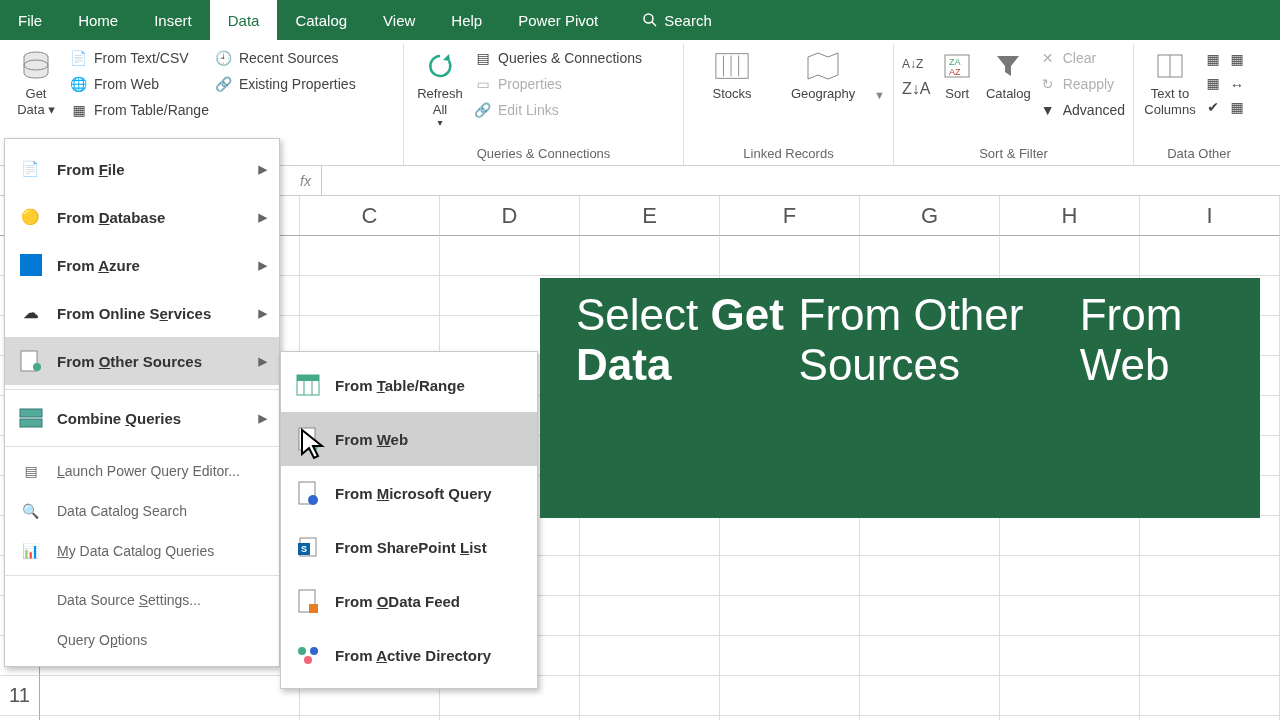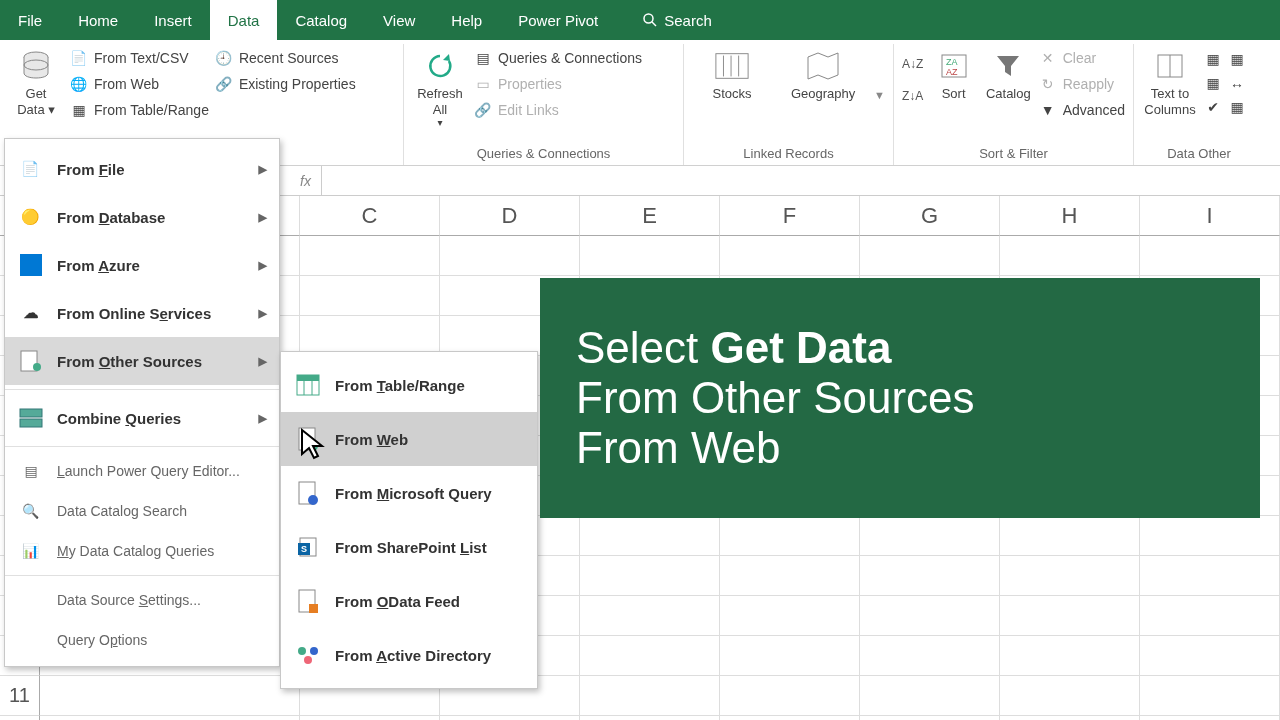--- a/index.html
+++ b/index.html
@@ -44,21 +44,21 @@
 .menu .item.small { padding: 6px 12px; color: #666; font-size: 14px; font-weight: 400;}
 .menu .sep { height: 1px; background: #e0e0e0; margin: 4px 0; }
 .menu .arrow { margin-left: auto; color: #666; font-size: 11px; }
 .menu .micon { width: 28px; height: 28px; display:flex; align-items:center; justify-content:center; }
 
 .submenu { position: absolute; top: 351px; left: 280px; width: 258px; background: #fff; border: 1px solid #c8c8c8; box-shadow: 2px 3px 6px rgba(0,0,0,.25); z-index: 11; font-size: 15px; padding: 6px 0; }
 .submenu .sitem { display: flex; align-items: center; padding: 14px 14px; gap: 14px; color: #333; cursor: pointer; font-weight: 600; }
 .submenu .sitem.hover { background: #d0d0d0; }
 .submenu .sicon { width: 26px; height: 26px; display:flex; align-items:center; justify-content:center; }
 
-.overlay { position: absolute; top: 278px; left: 540px; width: 720px; height: 240px; background: #236944; color: #fff; padding: 12px 36px; z-index: 20; display:flex; flex-direction:column; justify-content:center; }
+.overlay { position: absolute; top: 278px; left: 540px; width: 720px; height: 240px; background: #236944; color: #fff; padding: 12px 36px; z-index: 20; display:flex; flex-direction:row; justify-content:center; }
 .overlay .line1 { font-size: 44px; font-weight: 300; }
 .overlay .line1 b { font-weight: 700; }
 .overlay .line2 { font-size: 44px; font-weight: 400; }
 .overlay .line3 { font-size: 44px; font-weight: 400; }
 
 .cursor { position: absolute; top: 428px; left: 300px; z-index: 30; }
 
 .u { text-decoration: underline; }
 
 svg { display:block; }
@@ -177,23 +177,23 @@
           </span>
         <span>Geography</span>
       </div>
       <div style="align-self:center;color:#888;font-size:11px">▼</div>
     </div>
     <div class="group-label">Linked Records</div>
   </div>
 
   <div class="group" style="width:240px">
     <div class="group-body">
-      <div class="stack" style="gap:8px;padding-top:6px">
+      <div class="stack" style="gap:1px;padding-top:6px">
         <div class="row" style="font-size:12px;color:#555">A↓Z</div>
-        <div class="row" style="font-size:12px;color:#555">Z↓A</div>
+        <div class="row" style="font-size:16px;color:#555">Z↓A</div>
       </div>
       <div class="big-btn">
         <span class="icon-box">
             <svg width="30" height="28" viewBox="0 0 30 28">
               <rect x="3" y="3" width="24" height="22" fill="#fff" stroke="#888"></rect>
               <text x="7" y="13" font-size="9" fill="#4a7">ZA</text>
               <text x="7" y="23" font-size="9" fill="#b44">AZ</text>
             </svg>
           </span>
         <span>Sort</span>

